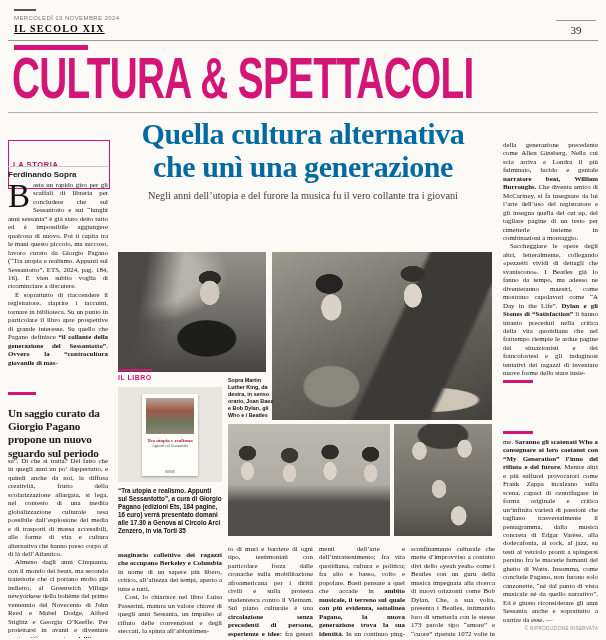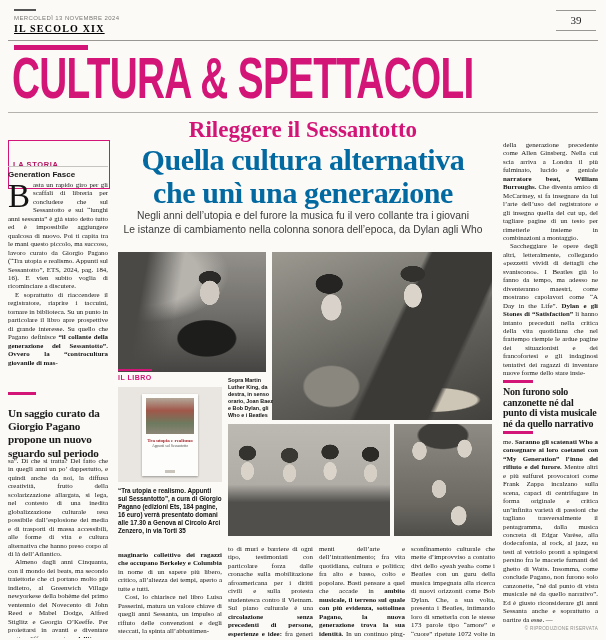--- a/index.html
+++ b/index.html
@@ -6,37 +6,37 @@
   html,body{ margin:0; padding:0; background:#e9e7e3; }
   .page{ position:relative; width:606px; height:640px; margin:0 auto; background:#fbfaf7;
          font-family:"Liberation Serif", serif; color:var(--ink); overflow:hidden; }
 
   
   .hdr-tick{ position:absolute; left:14px; top:9px; width:22px; height:2px; background:#555; }
   .hdr-date{ position:absolute; left:14px; top:15px; font-family:"Liberation Sans",sans-serif;
              font-size:6px; letter-spacing:.4px; color:#7a7875; }
   .hdr-mast{ position:absolute; left:14px; top:23px; font-family:"Liberation Serif",serif;
              font-weight:bold; font-size:10px; letter-spacing:1.2px; color:#000;text-decoration:underline; }
-  .pageno-wrap{ position:absolute; right:10px; top:10px; width:40px; text-align:center; }
+  .pageno-wrap{ position:absolute; right:10px; top:20px; width:40px; text-align:center; }
   .pageno-rule{ height:1px; background:#9a9792; }
   .pageno{ font-size:11px; padding:3px 0 4px; color:#222; }
   .hdr-rule{ position:absolute; left:8px; right:8px; top:40px; height:1px; background:#9a9792; }
 
   
   .sec-block{ position:absolute; left:14px; top:45px; width:74px; height:5px; background:var(--accent); }
   .sec-title{ position:absolute; left:12px; top:50px; font-family:"Liberation Sans",sans-serif;
               font-weight:bold; font-size:57px; line-height:56px; color:var(--accent);
               letter-spacing:-1px; transform:scaleX(.68); transform-origin:left top; white-space:nowrap; }
   .sec-rule{ position:absolute; left:8px; right:8px; top:112px; height:1px; background:var(--gray-rule); }
 
   
   .head-block{ position:absolute; left:110px; top:117px; width:386px; text-align:center; }
   .kicker{ color:var(--accent); font-weight:600; font-size:23px; line-height:26px; }
   .h1line{ font-size:30px; line-height:33px; font-weight:600; letter-spacing:-.4px; color:#0369a1; }
-  .deck{ margin-top:0; font-family:Liberation Sans, sans-serif; font-size:10.3px;
+  .deck{ margin-top:6px; font-family:Liberation Serif, serif; font-size:10.3px;
          line-height:13.5px; color:#3c3c3c; }
 
   
   .bodycol{ position:absolute; font-size:6.9px; line-height:8.45px; text-align:justify;
             overflow:hidden; color:#141414; }
   .bodycol p{ margin:0; }
   .bodycol p + p{ text-indent:7px; }
   .bodycol b{ font-weight:bold; }
   .dropcap{ float:left; font-size:33px; line-height:29px; padding:1px 3px 0 0; font-weight:400; }
 
@@ -142,31 +142,29 @@
     <div class="pageno">39</div>
     <div class="pageno-rule"></div>
   </div>
   <div class="hdr-rule"></div>
 
   <div class="sec-block"></div>
   <div class="sec-title">CULTURA &amp; SPETTACOLI</div>
   <div class="sec-rule"></div>
 
   <div class="head-block">
-    <div class="kicker">Rileggere il Sessantotto</div>
     <div class="h1line">Quella cultura alternativa</div>
     <div class="h1line">che unì una generazione</div>
     <div class="deck">
       <div>Negli anni dell’utopia e del furore la musica fu il vero collante tra i giovani</div>
-      <div>Le istanze di cambiamento nella colonna sonora dell’epoca, da Dylan agli Who</div>
     </div>
   </div>
 
   <div class="lastoria">LA STORIA</div>
-  <div class="byline">Generation Fasce</div>
+  <div class="byline">Ferdinando Sopra</div>
   <div class="bodycol" id="col1a">
     <span class="dropcap">B</span>
   <p><span>asta un rapido giro per gli scaffali di libreria per concludere che sul Sessantotto e sui “lunghi anni sessanta” è già stato detto tutto ed è impossibile aggiungere qualcosa di nuovo. Poi ti capita tra le mani questo piccolo, ma succoso, lavoro curato da Giorgio Pagano (“Tra utopia e realismo. Appunti sul Sessantotto”, ETS, 2024, pag. 184, 16). E vien subito voglia di ricominciare a discutere.</span></p>
       <p><span>E soprattutto di riaccendere il registratore, riaprire i taccuini, tornare in biblioteca. Su un punto in particolare il libro apre prospettive di grande interesse. Su quello che Pagano definisce </span><b>“il collante della generazione del Sessantotto”. Ovvero la “controcultura giovanile di mas-</b></p>
     </div>
   <div class="subrule"></div>
   <div class="subhead">Un saggio curato da Giorgio Pagano propone un nuovo sguardo sul periodo</div>
   <div class="bodycol" id="col1b">
       <p><span>sa”. Di che si tratta? Del fatto che in quegli anni un po’ dappertutto, e quindi anche da noi, la diffusa creatività, frutto della scolarizzazione allargata, si lega, nel contesto di una inedita globalizzazione culturale resa possibile dall’esplosione dei media e di trasporti di massa accessibili, alle forme di vita e cultura alternativa che hanno preso corpo al di là dell’Atlantico.</span></p>
       <p><span>Almeno dagli anni Cinquanta, con il mondo dei beats, ma secondo traiettorie che ci portano molto più indietro, al Greenwich Village newyorkese della bohème del primo ventennio del Novecento di John Reed e Mabel Dodge, Alfred Stiglitz e Georgia O’Keeffe. Per proiettarsi in avanti e diventare pratica diffusa e </span><b>motore dell’im-</b></p>
@@ -202,20 +200,19 @@
     </div>
   <div class="bodycol" id="col5">
       <p><span>sconfinamento culturale che mette d’improvviso a contatto divi dello «yeah yeah» come i Beatles con un guru della musica impegnata alla ricerca di nuovi orizzonti come Bob Dylan. Che, a sua volta, presenta i Beatles, intimando loro di smetterla con le stesse 173 parole tipo “amore” e “cuore” ripetute 1072 volte in dieci brani, ai poeti beat</span></p>
     </div>
 
   <div class="bodycol" id="col6a">
       <p><span>della generazione precedente come Allen Ginsberg. Nella cui scia arriva a Londra il più fulminato, lucido e geniale </span><b>narratore beat, William Burroughs.</b><span> Che diventa amico di McCartney, si fa insegnare da lui l’arte dell’uso del registratore e gli insegna quella del cut up, del tagliare pagine di un testo per rimetterle insieme in combinazioni a montaggio.</span></p>
       <p><span>Saccheggiare le opere degli altri, letteralmente, collegando «pezzetti vividi di dettagli che svaniscono». I Beatles già lo fanno da tempo, ma adesso ne diventeranno maestri, come mostrano capolavori come “A Day in the Life”. </span><b>Dylan e gli Stones di “Satisfaction”</b><span> li hanno intanto preceduti nella critica della vita quotidiana che nel frattempo riempie le ardue pagine dei situazionisti e dei francofortesi e gli indaginosi tentativi dei ragazzi di inventare nuove forme dello stare insie-</span></p>
     </div>
   <div class="qrule1"></div>
-  <div class="pullquote">Non furono solo canzonette né dal punto di vista musicale né da quello narrativo</div>
   <div class="qrule2"></div>
   <div class="bodycol" id="col6b">
       <p><span>me. </span><b>Saranno gli scatenati Who a consegnare ai loro coetanei con “My Generation” l’inno del rifiuto e del furore.</b><span> Mentre altri e più sulfurei provocatori come Frank Zappa incalzano sulla scena, capaci di centrifugare in forma originale e critica un’infinita varietà di passioni che tagliano trasversalmente il pentagramma, dalla musica concreta di Edgar Varèse, alla dodecafonia, al rock, al jazz, su testi al vetriolo pronti a spingersi persino fra le macerie fumanti del ghetto di Watts. Insomma, come conclude Pagano, non furono solo canzonette, “né dal punto di vista musicale né da quello narrativo”. Ed è giusto riconsiderare gli anni Sessanta anche e soprattutto a partire da esse. —</span></p>
     </div>
   <div class="copyright">© RIPRODUZIONE RISERVATA</div>
 
 </div>
 
 </body></html>

